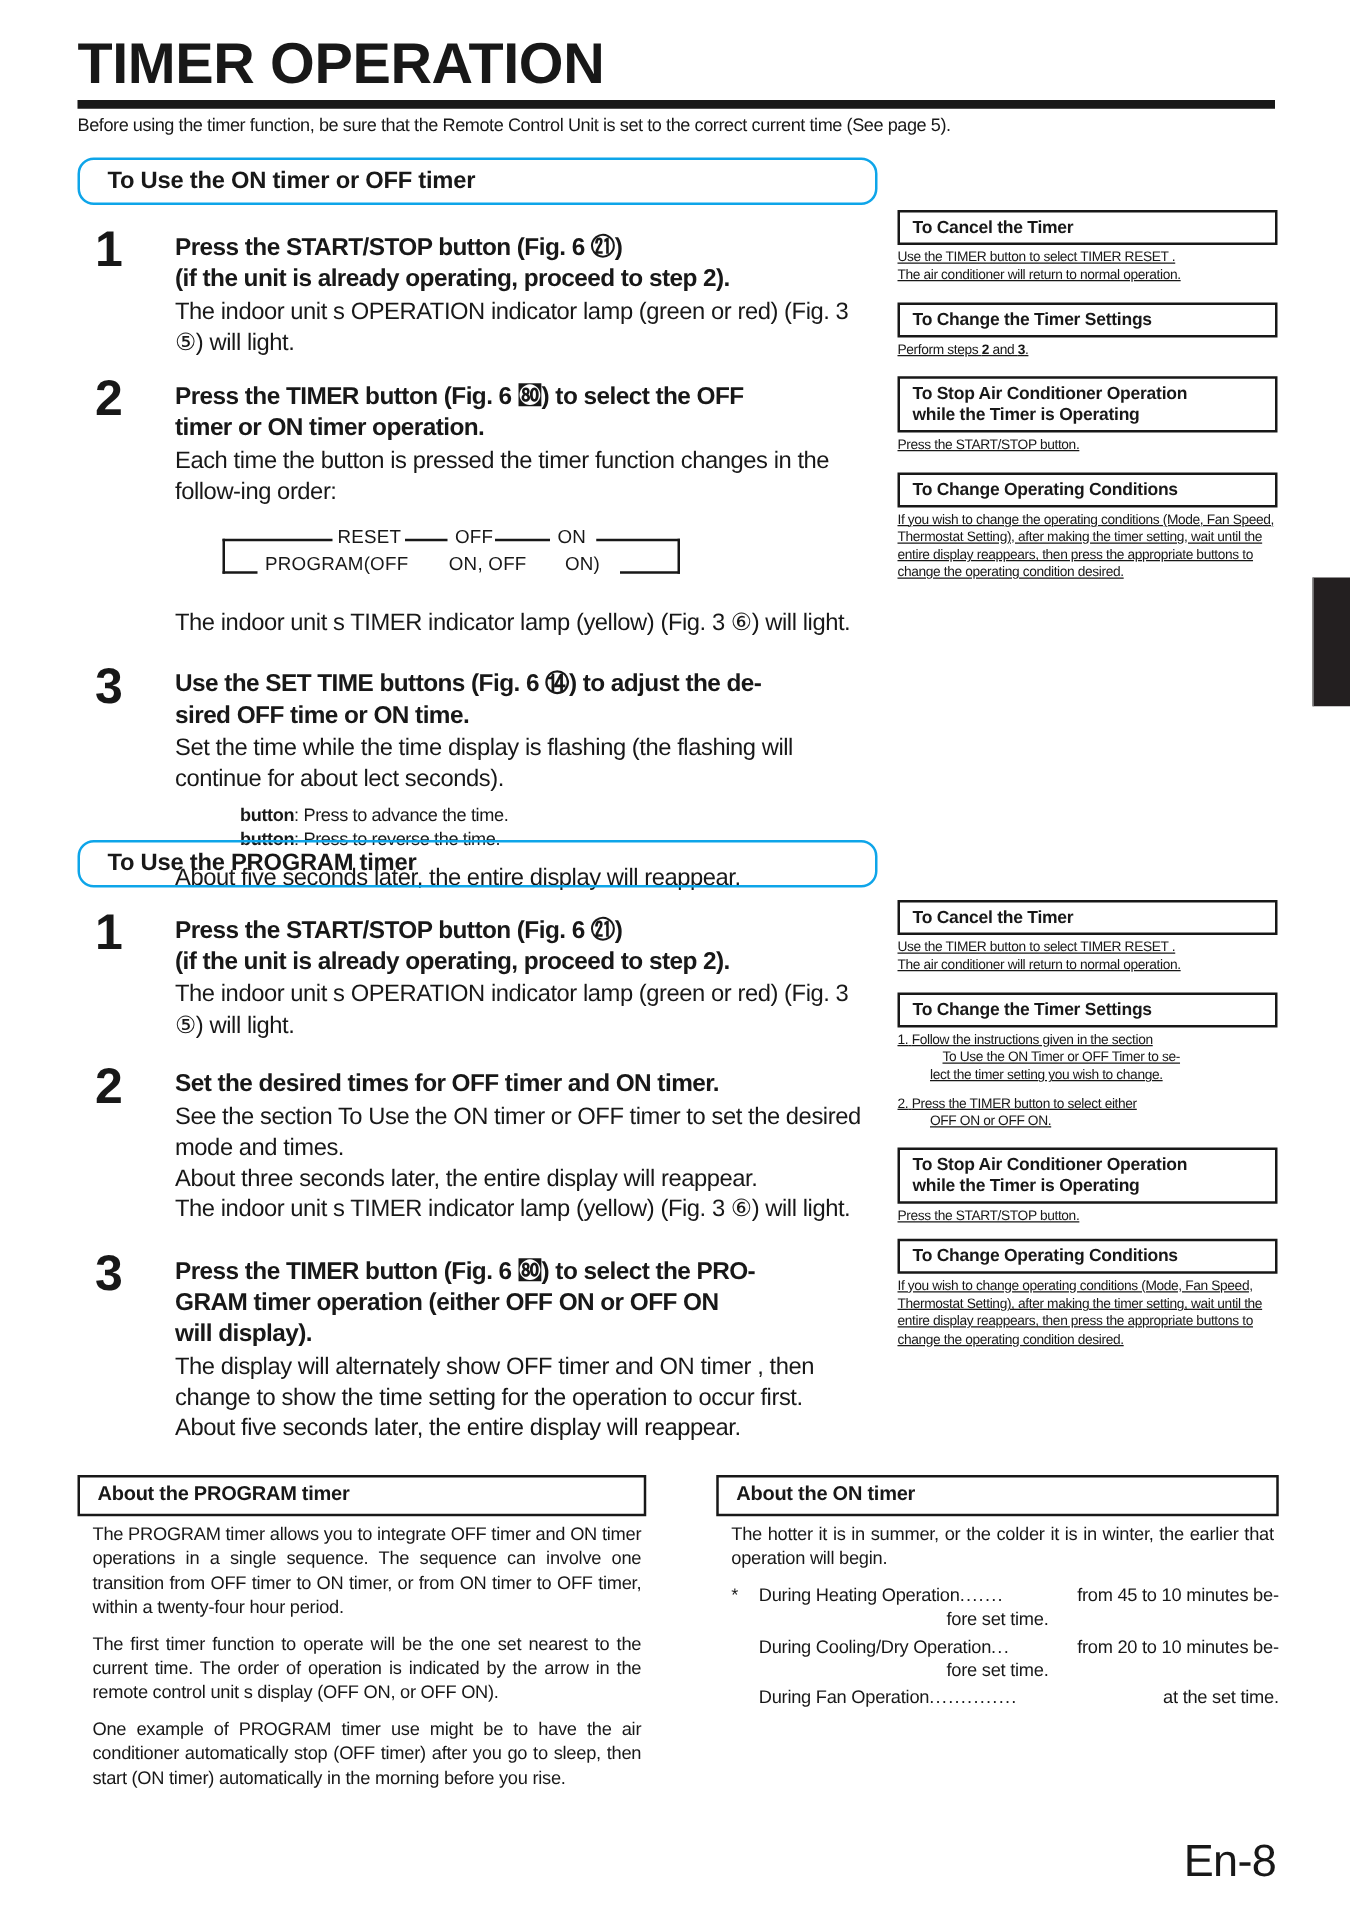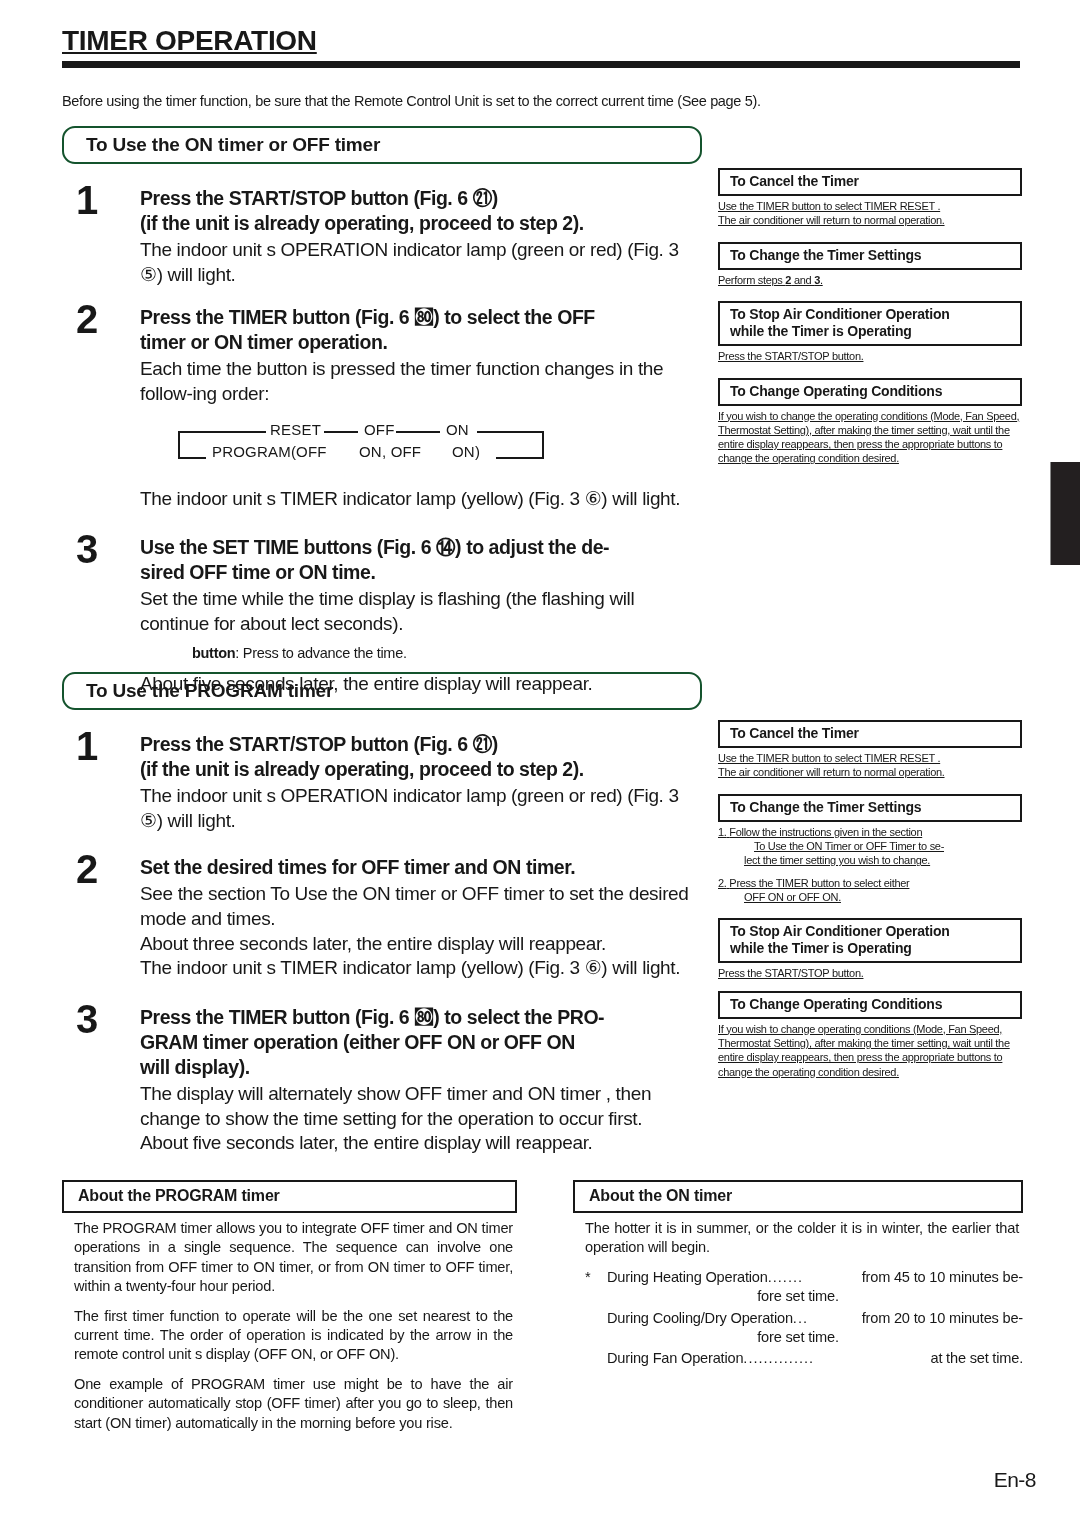--- a/index.html
+++ b/index.html
@@ -20,26 +20,25 @@
   .page {
     position: absolute;
     left: 0; top: 0;
     width: 1080px;
     height: 1526px;
   }
 
   
   .title-block { position: absolute; left: 62px; top: 26px; width: 960px; }
   .page-title {
-    font-size: 28px;
+    font-size: 46px;
     font-weight: bold;
     letter-spacing: -0.3px;
     line-height: 1.05;
     margin: 0;
-    text-decoration: underline;
   }
   .title-rule {
     margin-top: 6px;
     height: 7px;
     background: #181818;
     width: 958px;
   }
 
   .intro {
     position: absolute;
@@ -49,21 +48,21 @@
     line-height: 1.25;
     letter-spacing: -0.35px;
   }
 
   
   .col-left { position: absolute; left: 62px; width: 640px; }
   .col-right { position: absolute; left: 718px; width: 304px; }
 
   
   .sec-header {
-    border: 2px solid #14532d;
+    border: 2px solid #0ea5e9;
     border-radius: 13px;
     height: 38px;
     display: flex;
     align-items: center;
     padding-left: 22px;
     box-sizing: border-box;
     font-size: 19px;
     font-weight: bold;
     letter-spacing: -0.2px;
   }
@@ -158,23 +157,23 @@
   .star-mark { position: absolute; left: 0; top: 0; }
   .dotfill-row { display: flex; }
   .dotfill-left { white-space: nowrap; }
   .dotfill-dots { flex: 1; overflow: hidden; white-space: nowrap; letter-spacing: 1px; }
   .dotfill-right { white-space: nowrap; }
   .sub-right { text-align: center; padding-right: 34px; }
 
   
   .page-num {
     position: absolute;
-    right: 44px;
+    right: 59px;
     top: 1468px;
-    font-size: 21px;
+    font-size: 36px;
     letter-spacing: -0.5px;
   }
 
   
   .edge-tab {
     position: absolute;
     left: 1050px;
     top: 462px;
     width: 30px;
     height: 103px;
@@ -254,20 +253,24 @@
         <div>Use the SET TIME buttons (Fig. 6 ⑭) to adjust the de-</div>
         <div>sired OFF time or ON time.</div>
       </div>
       <div class="step-body">
         <p>Set the time while the time display is flashing (the flashing will continue for about lect seconds).</p>
       </div>
       <div class="gap-s"></div>
       <div class="btn-line">
         <b>button</b>:
         <span>Press to advance the time.</span>
+      </div>
+      <div class="btn-line">
+        <b>button</b>:
+        <span>Press to reverse the time.</span>
       </div>
       <div class="gap-s"></div>
       <div class="step-body">
         <p>About five seconds later, the entire display will reappear.</p>
       </div>
     </div>
   </div>
 
   <div class="col-left" style="top:672px;">
 

